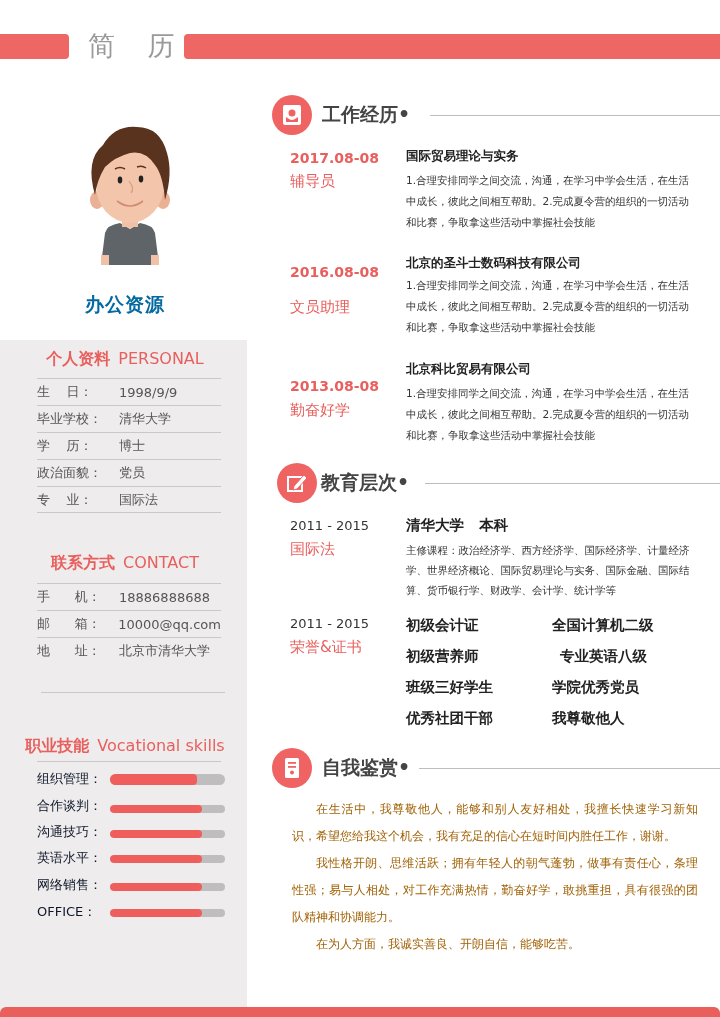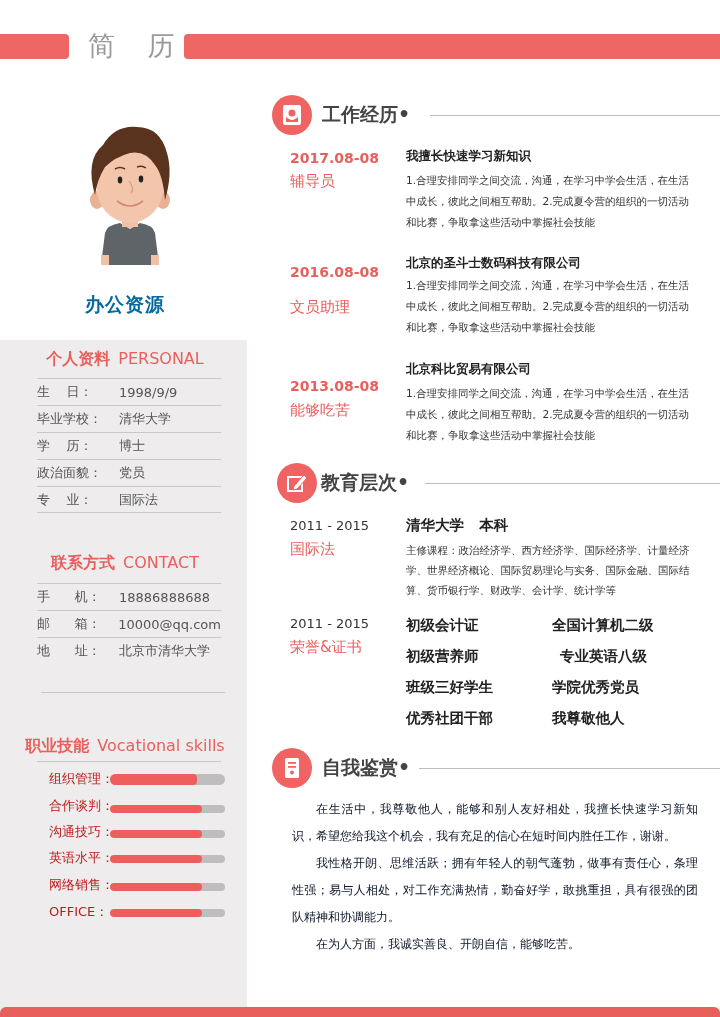--- a/index.html
+++ b/index.html
@@ -24,21 +24,21 @@
   .info-row { height: 27px; border-top: 1px solid #c9c7c7; display: flex; align-items: center; font-size: 13px; color: #555; }
   .info-row:last-child { border-bottom: 1px solid #c9c7c7; }
   .info-label { width: 82px; white-space: pre; }
   .info-value { flex: 1; }
 
   .contact-table .info-row:last-child { border-bottom: none; }
   .sep-line { position: absolute; left: 41px; width: 184px; height: 1px; background: #c9c7c7; }
 
   .skills { position: absolute; left: 37px; top: 769px; width: 190px; }
   .skill-row { position: absolute; left: 0; width: 190px; height: 20px; display: flex; align-items: center; }
-  .skill-label { width: 73px; font-size: 13px; color: #b91c1c; white-space: nowrap; margin-left: 12px; }
+  .skill-label { width: 73px; font-size: 13px; color: #0f172a; white-space: nowrap; }
   .skill-track { position: absolute; left: 73px; width: 115px; height: 8px; background: #bfbdbd; border-radius: 4px; overflow: hidden; }
   .skill-fill { height: 100%; background: #ef5e5c; border-radius: 4px; }
   .skill-track.big { height: 11px; border-radius: 6px; }
 
   
   .section-head { position: absolute; left: 272px; width: 448px; height: 42px; }
   .sec-icon { position: absolute; left: 0; top: 0; width: 40px; height: 40px; border-radius: 50%; background: #ef6462; display: flex; align-items: center; justify-content: center; }
   .sec-name { position: absolute; left: 50px; top: 7px; font-size: 19px; font-weight: bold; color: #444; white-space: nowrap; }
   .sec-line { position: absolute; top: 20px; right: 0; height: 1px; background: #bdbdbd; }
 
@@ -48,21 +48,21 @@
   .job-company { position: absolute; left: 116px; font-size: 12.5px; font-weight: bold; color: #222; white-space: nowrap; }
   .job-desc { position: absolute; left: 116px; width: 290px; font-size: 10.5px; line-height: 21px; color: #333; }
 
   .edu-year { position: absolute; left: 290px; font-size: 13px; color: #333; }
   .edu-major { position: absolute; left: 290px; font-size: 15px; color: #e8605d; }
   .edu-school { position: absolute; left: 406px; font-size: 14.5px; font-weight: bold; color: #222; white-space: pre; }
   .edu-desc { position: absolute; left: 406px; width: 292px; font-size: 10.5px; line-height: 20px; color: #333; }
 
   .cert { position: absolute; font-size: 14.5px; font-weight: bold; color: #222; white-space: nowrap; }
 
-  .eval { position: absolute; left: 292px; width: 406px; font-size: 12px; line-height: 27px; color: #0f172a; }
+  .eval { position: absolute; left: 292px; width: 406px; font-size: 12px; line-height: 27px; color: #a16207; }
   .eval p { text-indent: 2em; text-align: justify; }
 
   .footer { position: absolute; left: 0; top: 1007px; width: 720px; height: 12px; background: #e95f5b; border-radius: 6px 6px 0 0; }
 </style>
 </head>
 <body>
 
 <div class="hdr-left"></div>
 <div class="hdr-title">简 历</div>
 <div class="hdr-right"></div>
@@ -196,34 +196,34 @@
       <path d="M4 18 L4 13 L7 15 Q10 17 13 15 L16 13 L16 18 Z" fill="#ef6462"></path>
     </svg>
   </div>
   <div class="sec-name">工作经历•</div>
   <div class="sec-line" style="left:158px;"></div>
 </div>
 
 <div class="job" style="top:148px;">
   <div class="job-date" style="top:2px;">2017.08-08</div>
   <div class="job-role" style="top:24px;">辅导员</div>
-  <div class="job-company" style="top:0px;">我擅长快速学习新知识</div>
+  <div class="job-company" style="top:0px;">国际贸易理论与实务</div>
   <div class="job-desc" style="top:22px;">1.合理安排同学之间交流，沟通，在学习中学会生活，在生活中成长，彼此之间相互帮助。2.完成夏令营的组织的一切活动和比赛，争取拿这些活动中掌握社会技能</div>
 </div>
 
 <div class="job" style="top:255px;">
   <div class="job-date" style="top:9px;">2016.08-08</div>
   <div class="job-role" style="top:43px;">文员助理</div>
   <div class="job-company" style="top:0px;">北京的圣斗士数码科技有限公司</div>
   <div class="job-desc" style="top:20px;">1.合理安排同学之间交流，沟通，在学习中学会生活，在生活中成长，彼此之间相互帮助。2.完成夏令营的组织的一切活动和比赛，争取拿这些活动中掌握社会技能</div>
 </div>
 
 <div class="job" style="top:361px;">
   <div class="job-date" style="top:17px;">2013.08-08</div>
-  <div class="job-role" style="top:40px;">能够吃苦</div>
+  <div class="job-role" style="top:40px;">勤奋好学</div>
   <div class="job-company" style="top:0px;">北京科比贸易有限公司</div>
   <div class="job-desc" style="top:22px;">1.合理安排同学之间交流，沟通，在学习中学会生活，在生活中成长，彼此之间相互帮助。2.完成夏令营的组织的一切活动和比赛，争取拿这些活动中掌握社会技能</div>
 </div>
 
 <div class="section-head" style="top:463px;">
   <div class="sec-icon" style="left:5px;">
     <svg width="22" height="22" viewBox="0 0 22 22">
       <rect x="2" y="5" width="14" height="14" fill="none" stroke="#fff" stroke-width="2"></rect>
       <path d="M8 14 L18 3 L21 6 L11 17 L7 18 Z" fill="#fff" stroke="#ef6462" stroke-width="1"></path>
     </svg>

